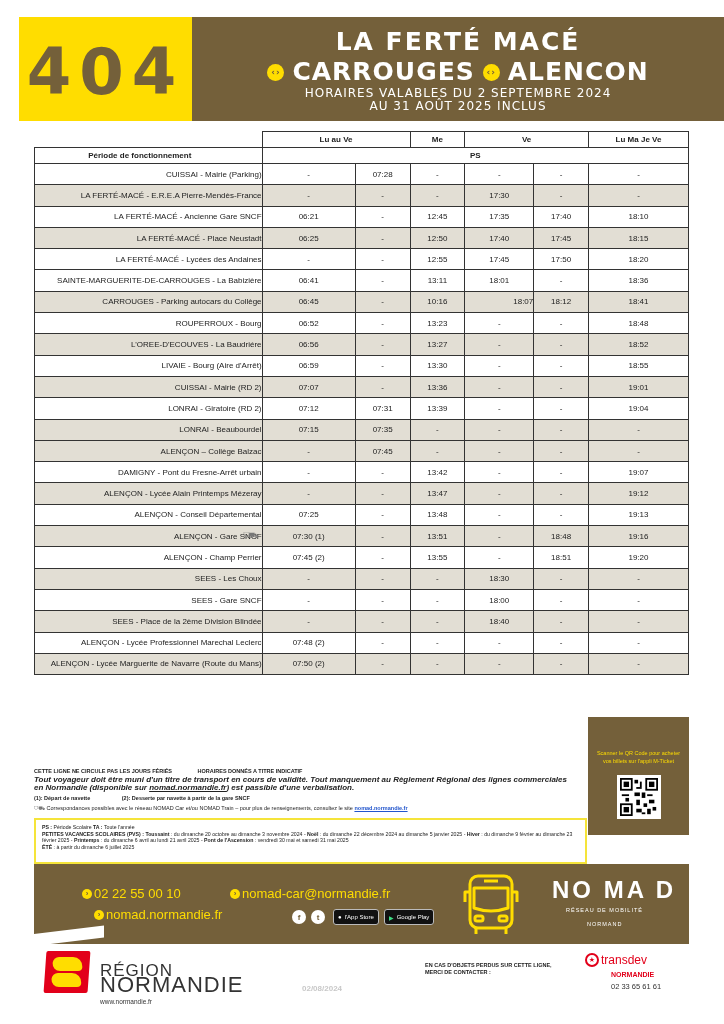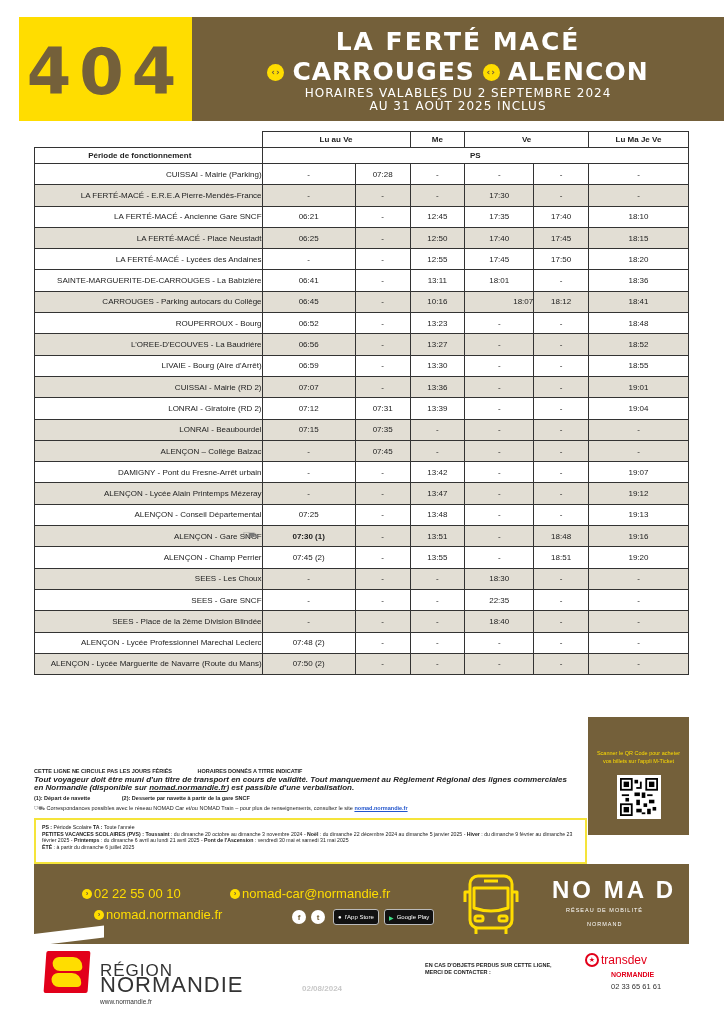--- a/index.html
+++ b/index.html
@@ -254,21 +254,21 @@
         <td class="stop"><span>ALENÇON - Conseil Départemental</span></td>
         <td style="width: 96px;">07:25</td>
         <td style="width: 56px;">-</td>
         <td style="width: 56px;">13:48</td>
         <td style="width: 56px;">-</td>
         <td style="width: 56px;">-</td>
         <td style="width: 103px;">19:13</td>
       </tr>
       <tr class="alt">
         <td class="stop"><span>ALENÇON - Gare SNCF</span><span class="conn-icon">⛉⛟</span></td>
-        <td style="width: 96px; font-weight: bold;">07:30 (1)</td>
+        <td style="width: 96px;">07:30 (1)</td>
         <td style="width: 56px;">-</td>
         <td style="width: 56px;">13:51</td>
         <td style="width: 56px;">-</td>
         <td style="width: 56px;">18:48</td>
         <td style="width: 103px;">19:16</td>
       </tr>
       <tr>
         <td class="stop"><span>ALENÇON - Champ Perrier</span></td>
         <td style="width: 96px;">07:45 (2)</td>
         <td style="width: 56px;">-</td>
@@ -284,21 +284,21 @@
         <td style="width: 56px;">-</td>
         <td style="width: 56px;">18:30</td>
         <td style="width: 56px;">-</td>
         <td style="width: 103px;">-</td>
       </tr>
       <tr>
         <td class="stop"><span>SEES - Gare SNCF</span></td>
         <td style="width: 96px;">-</td>
         <td style="width: 56px;">-</td>
         <td style="width: 56px;">-</td>
-        <td style="width: 56px;">22:35</td>
+        <td style="width: 56px;">18:00</td>
         <td style="width: 56px;">-</td>
         <td style="width: 103px;">-</td>
       </tr>
       <tr class="alt">
         <td class="stop"><span>SEES - Place de la 2ème Division Blindée</span></td>
         <td style="width: 96px;">-</td>
         <td style="width: 56px;">-</td>
         <td style="width: 56px;">-</td>
         <td style="width: 56px;">18:40</td>
         <td style="width: 56px;">-</td>

